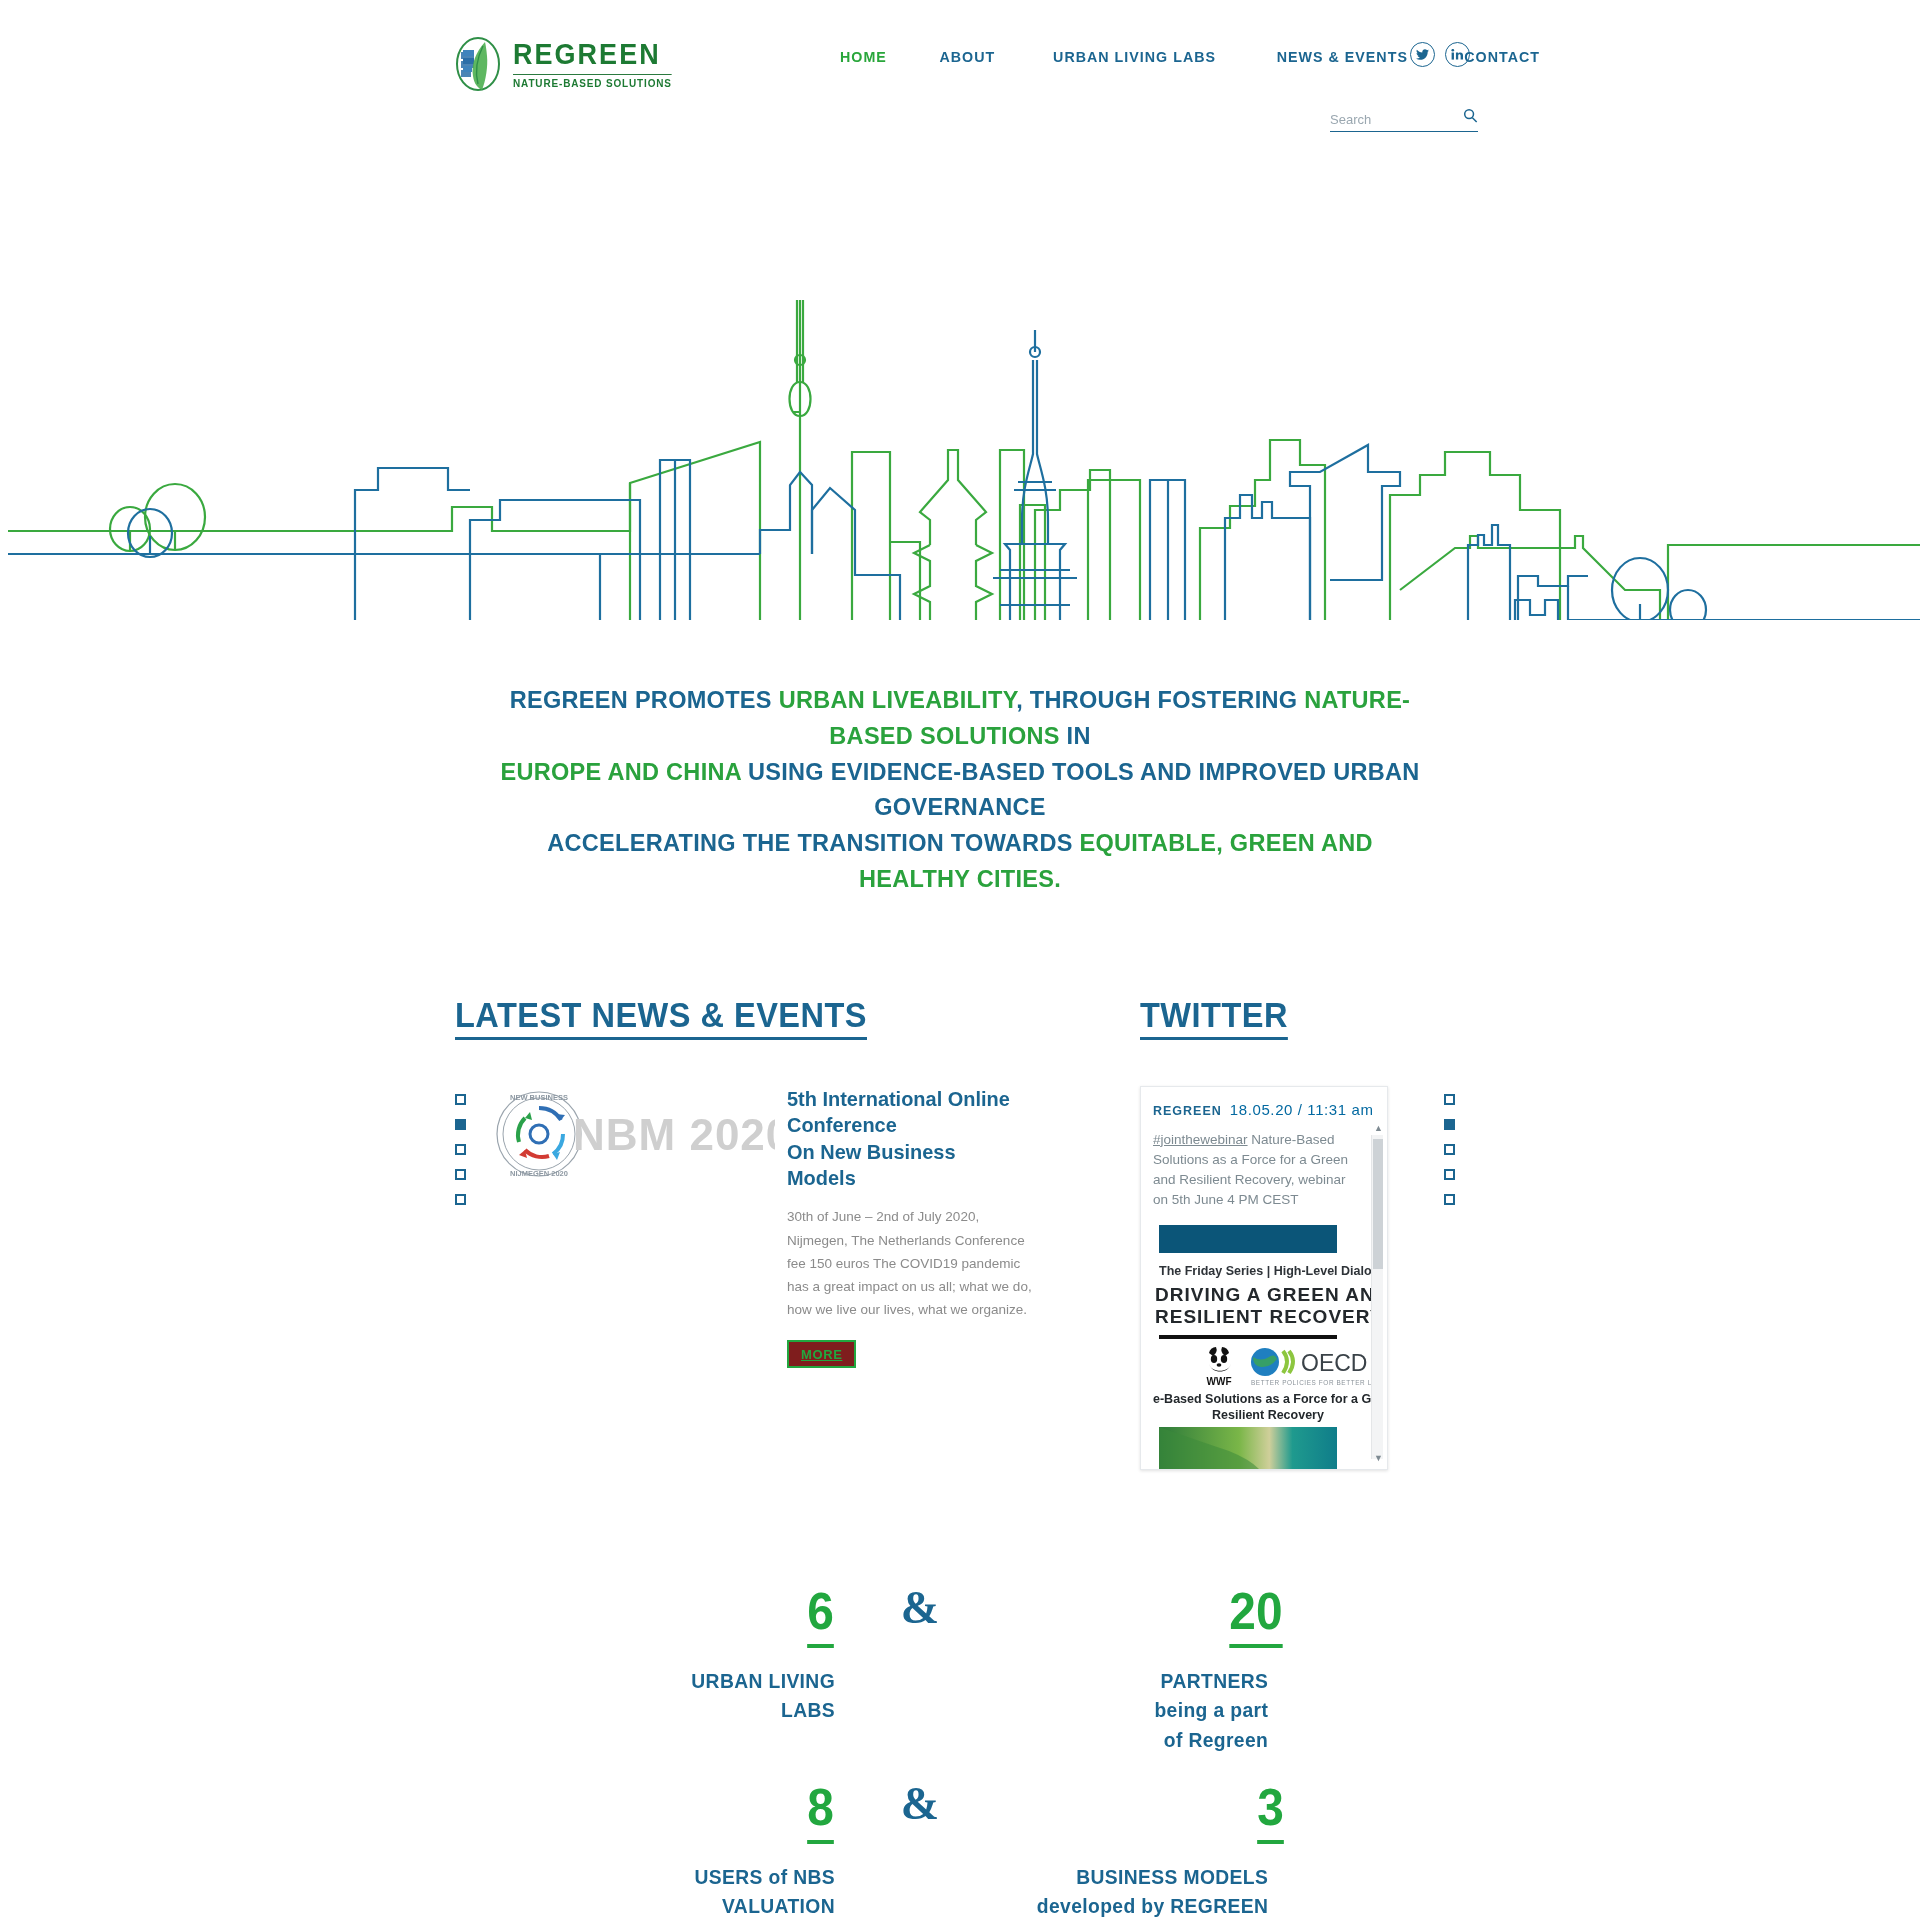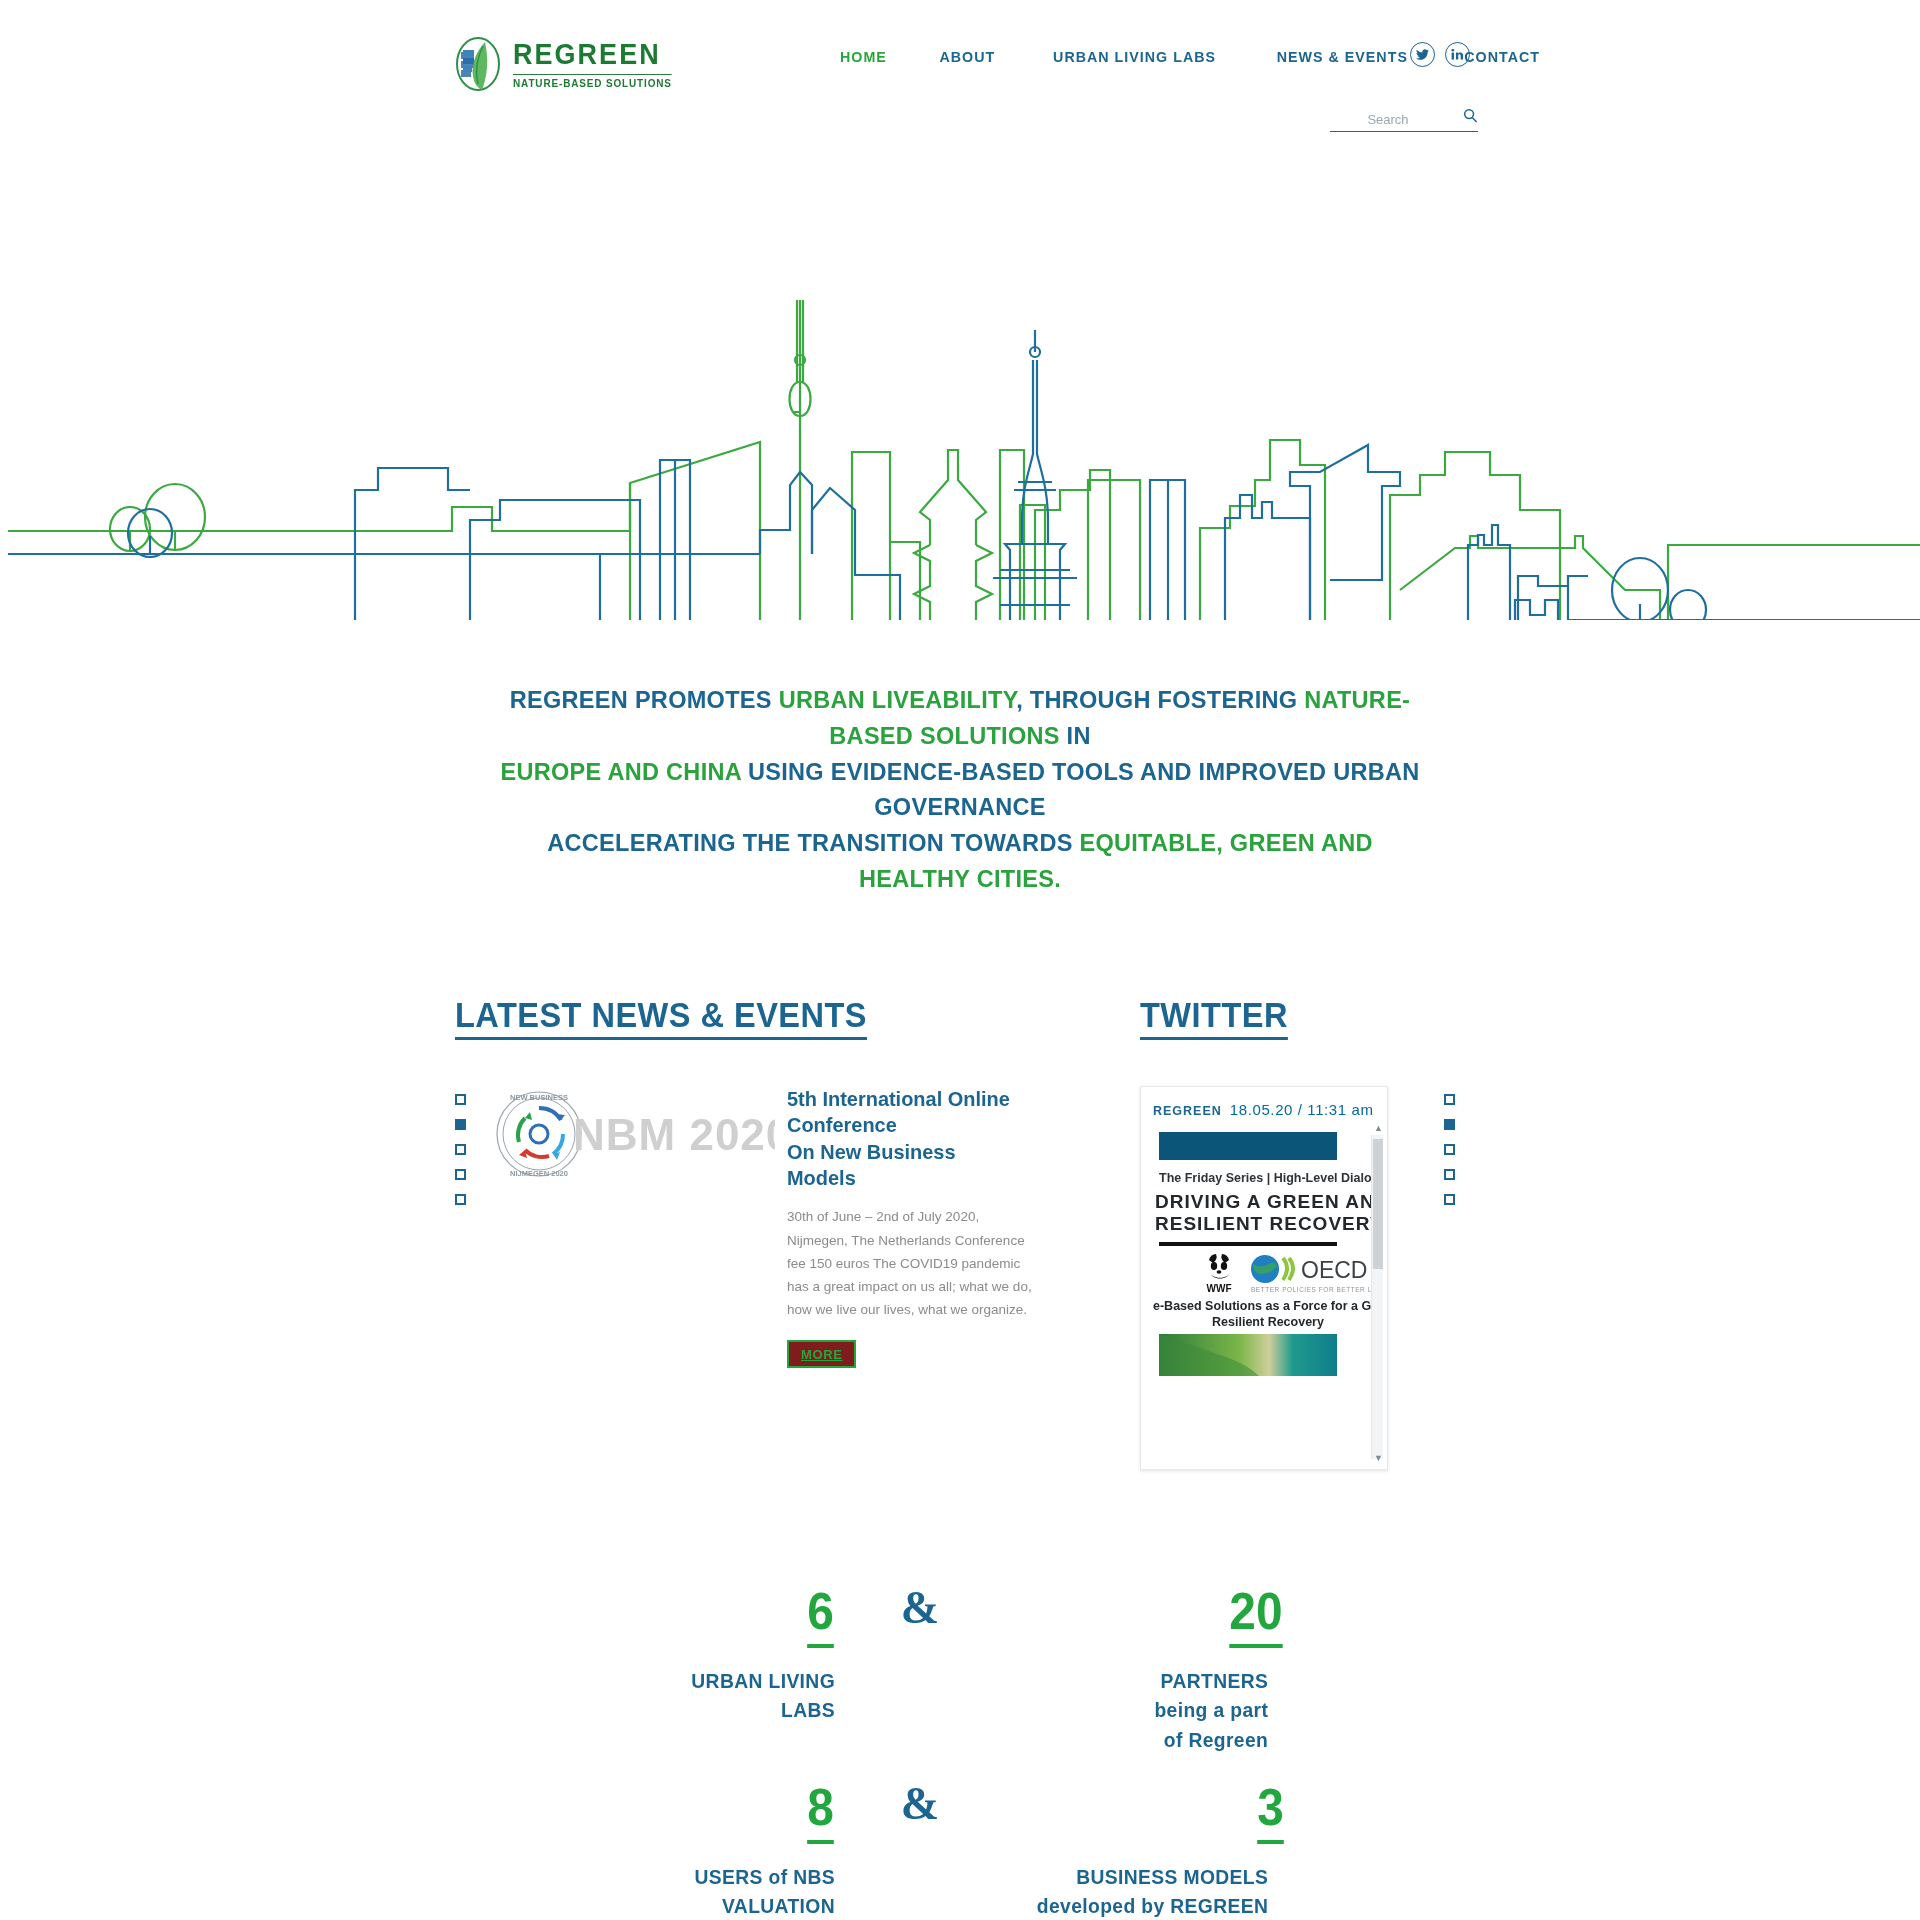--- a/index.html
+++ b/index.html
@@ -95,21 +95,20 @@
     display: flex;
     align-items: flex-end;
     padding-bottom: 4px;
   }
   .searchbox input {
     border: none; outline: none; background: transparent;
     font-family: "Liberation Sans", sans-serif;
     font-size: 13px;
     color: #8a9aa5;
     width: 116px;
-    text-align: center;
   }
   .searchbox input::placeholder { color: #9aa7b0; }
   .search-ico { margin-left: auto; color: #1b6590; }
 
   
   .hero { position: relative; width: 1920px; height: 470px; overflow: hidden; }
   .hero svg { display:block; position:absolute; left:0; top:0; }
 
   
   .tagline {
@@ -474,20 +473,23 @@
   <div class="col-tw">
     <div class="sec-title">TWITTER</div>
 
     <div class="tw-wrap">
       <div class="tw-card">
         <div class="tw-head">
           <span class="tw-user">REGREEN</span>
           <span class="tw-date">18.05.20 / 11:31 am</span>
         </div>
 
+        <div class="tw-body">
+          <a href="#">#jointhewebinar</a><span> Nature-Based Solutions as a Force for a Green and Resilient Recovery, webinar on 5th June 4 PM CEST</span>
+        </div>
 
         <div class="tw-media">
           <svg width="230" height="248" viewBox="0 0 230 248">
             <rect x="0" y="0" width="230" height="248" fill="#ffffff"></rect>
             <rect x="6" y="2" width="178" height="28" fill="#0b5578"></rect>
             <text x="6" y="52" font-family="Liberation Sans, sans-serif" font-size="12.5" font-weight="bold" fill="#2e3338">The Friday Series | High-Level Dialogues</text>
             <text x="2" y="78" font-family="Liberation Sans, sans-serif" font-size="19" font-weight="bold" fill="#23282c" letter-spacing="1">DRIVING A GREEN AND</text>
             <text x="2" y="100" font-family="Liberation Sans, sans-serif" font-size="19" font-weight="bold" fill="#23282c" letter-spacing="1">RESILIENT RECOVERY</text>
             <rect x="6" y="112" width="178" height="4" fill="#111"></rect>
 

